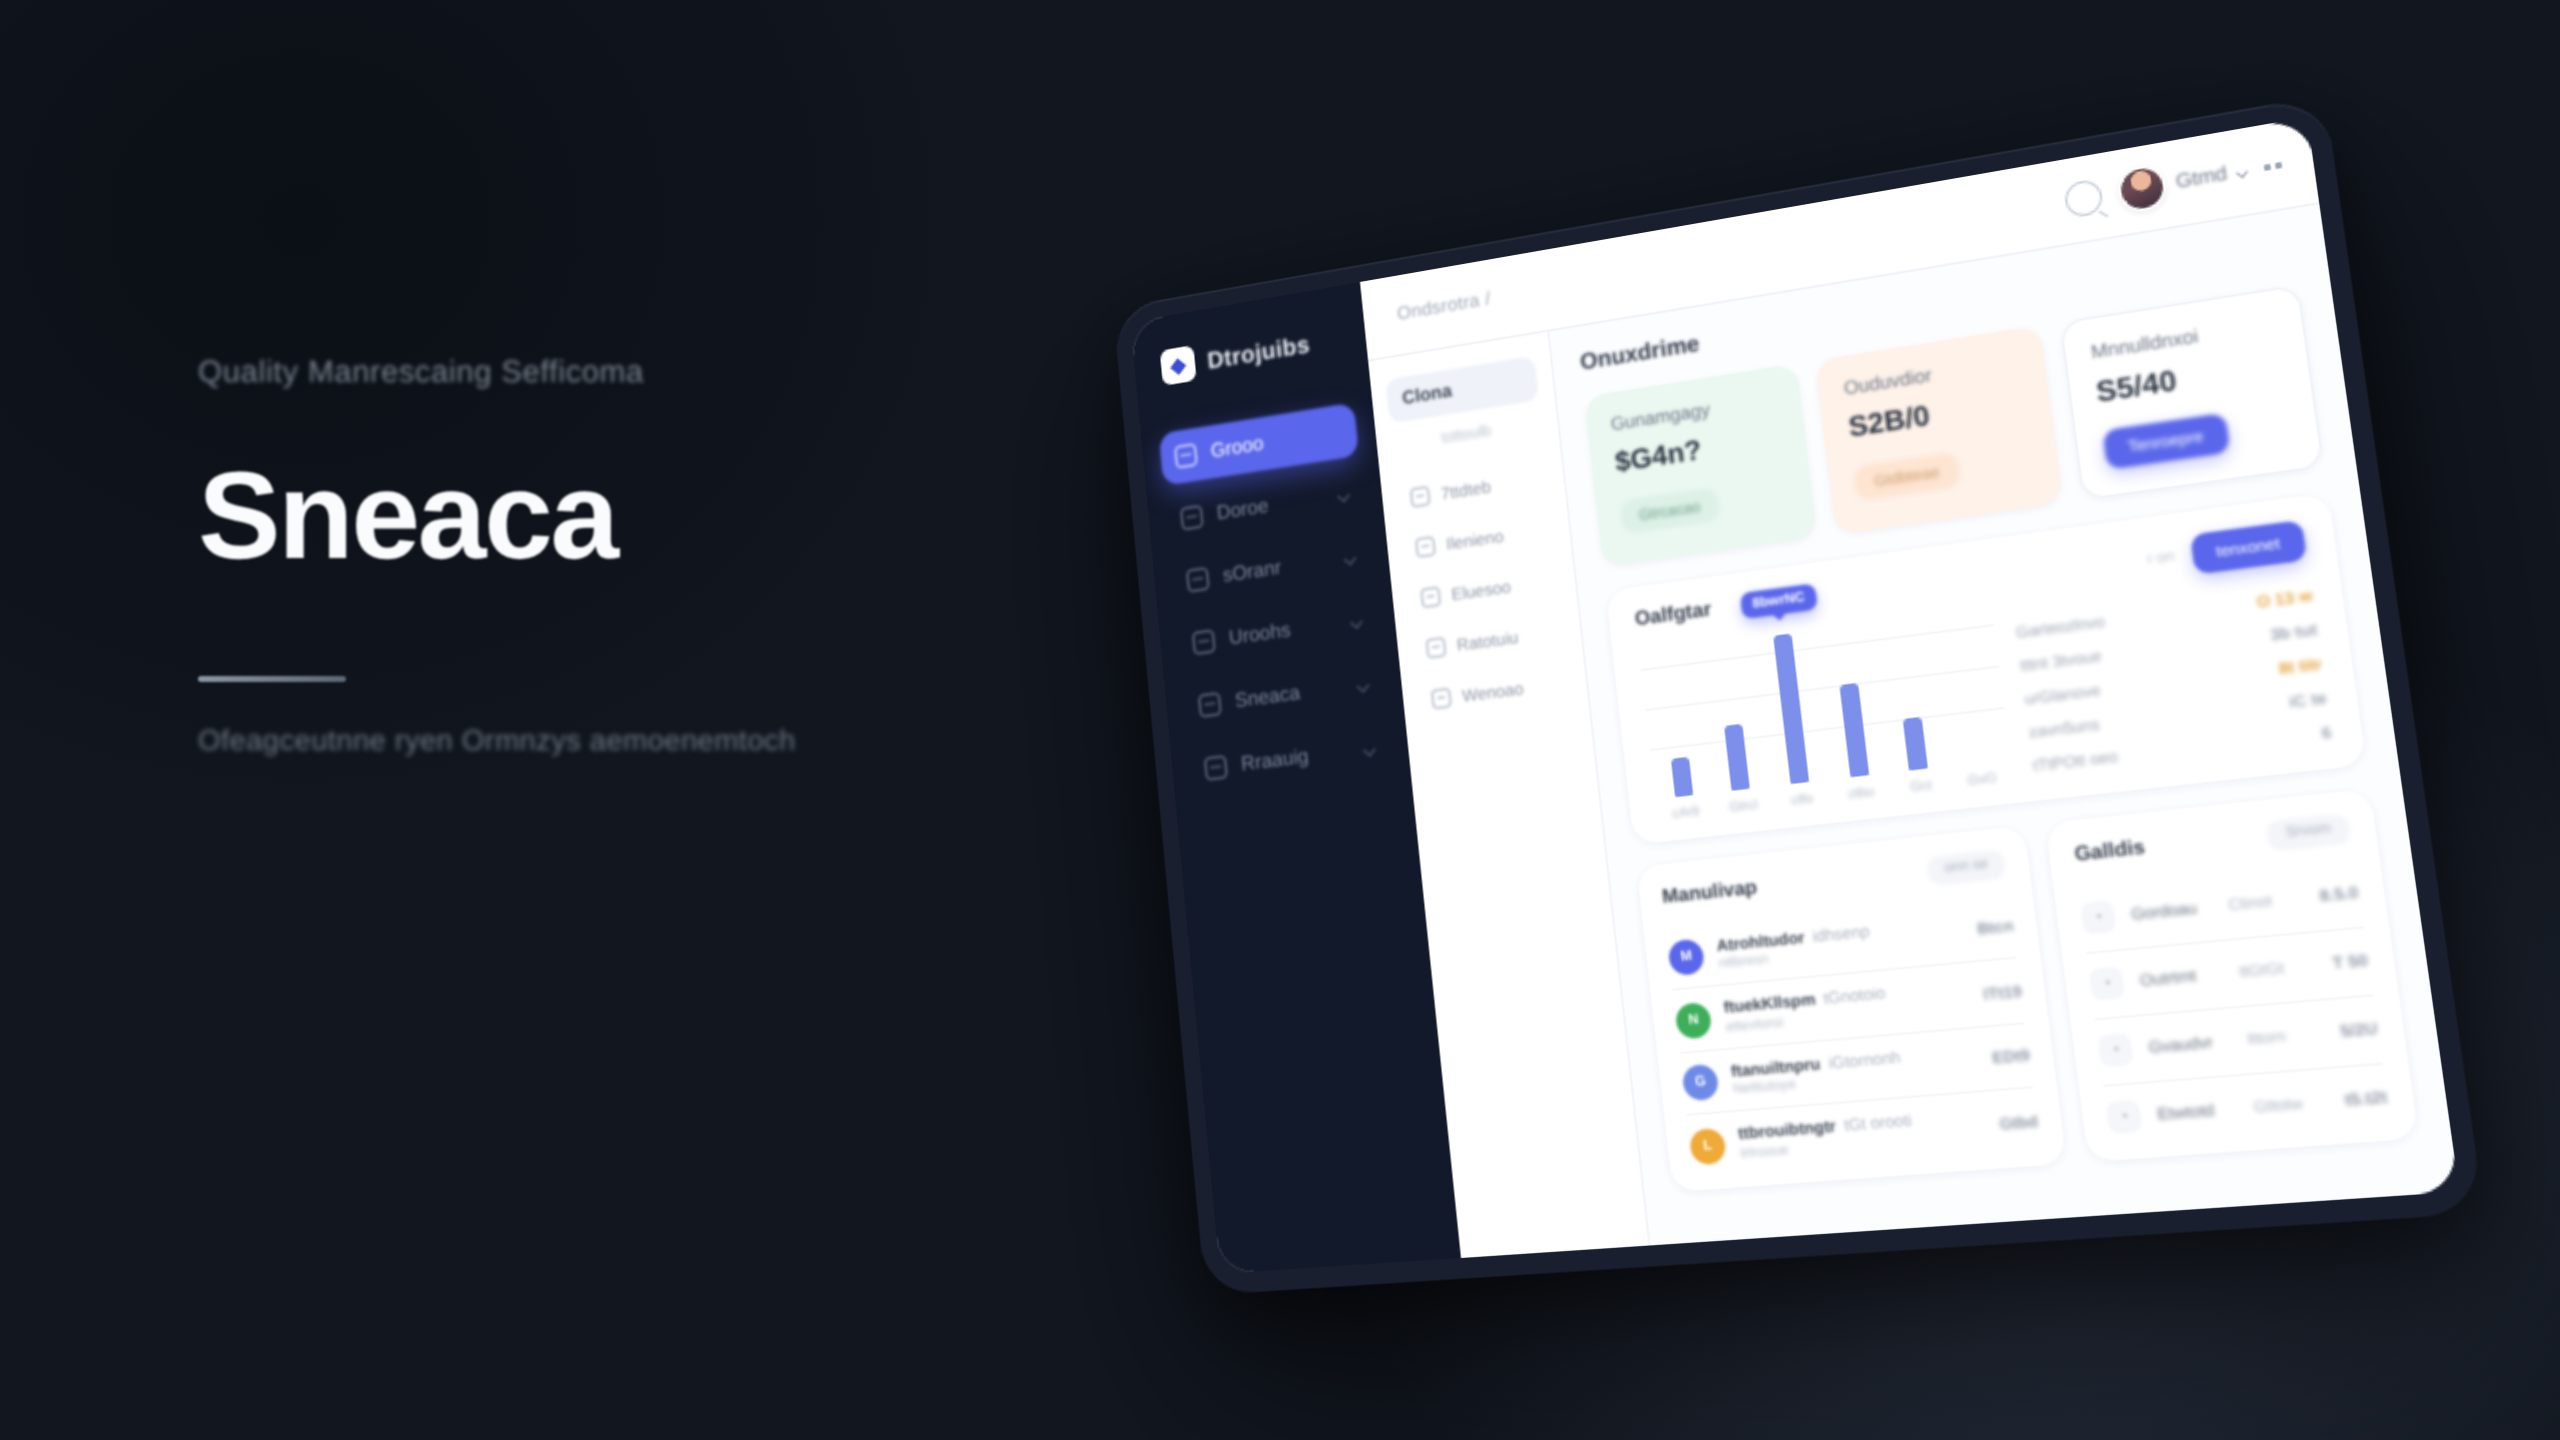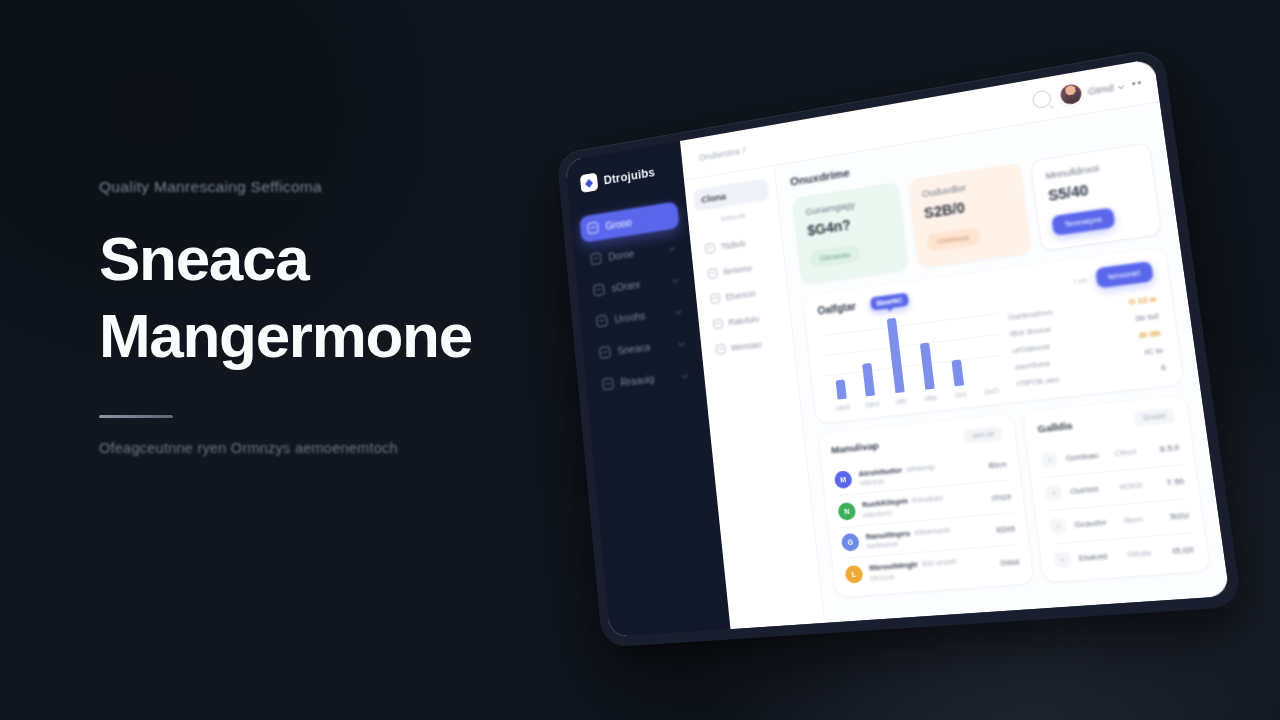--- a/index.html
+++ b/index.html
@@ -272,21 +272,20 @@
 <body>
 
 <div id="stage">
   <div id="glow2"></div>
   <div id="glow"></div>
 
   <div id="hero">
     <div id="eyebrow">Quality Manrescaing Sefficoma</div>
     <h1 id="headline">
       <span class="l1">Sneaca</span>
-      <span class="l2">Mangermone</span>
     </h1>
     <div id="rule"></div>
     <div id="subtitle">Ofeagceutnne ryen Ormnzys aemoenemtoch</div>
   </div>
 
   <div id="device-wrap">
     <div id="device">
       <div id="screen">
 
         <div id="sidebar">

